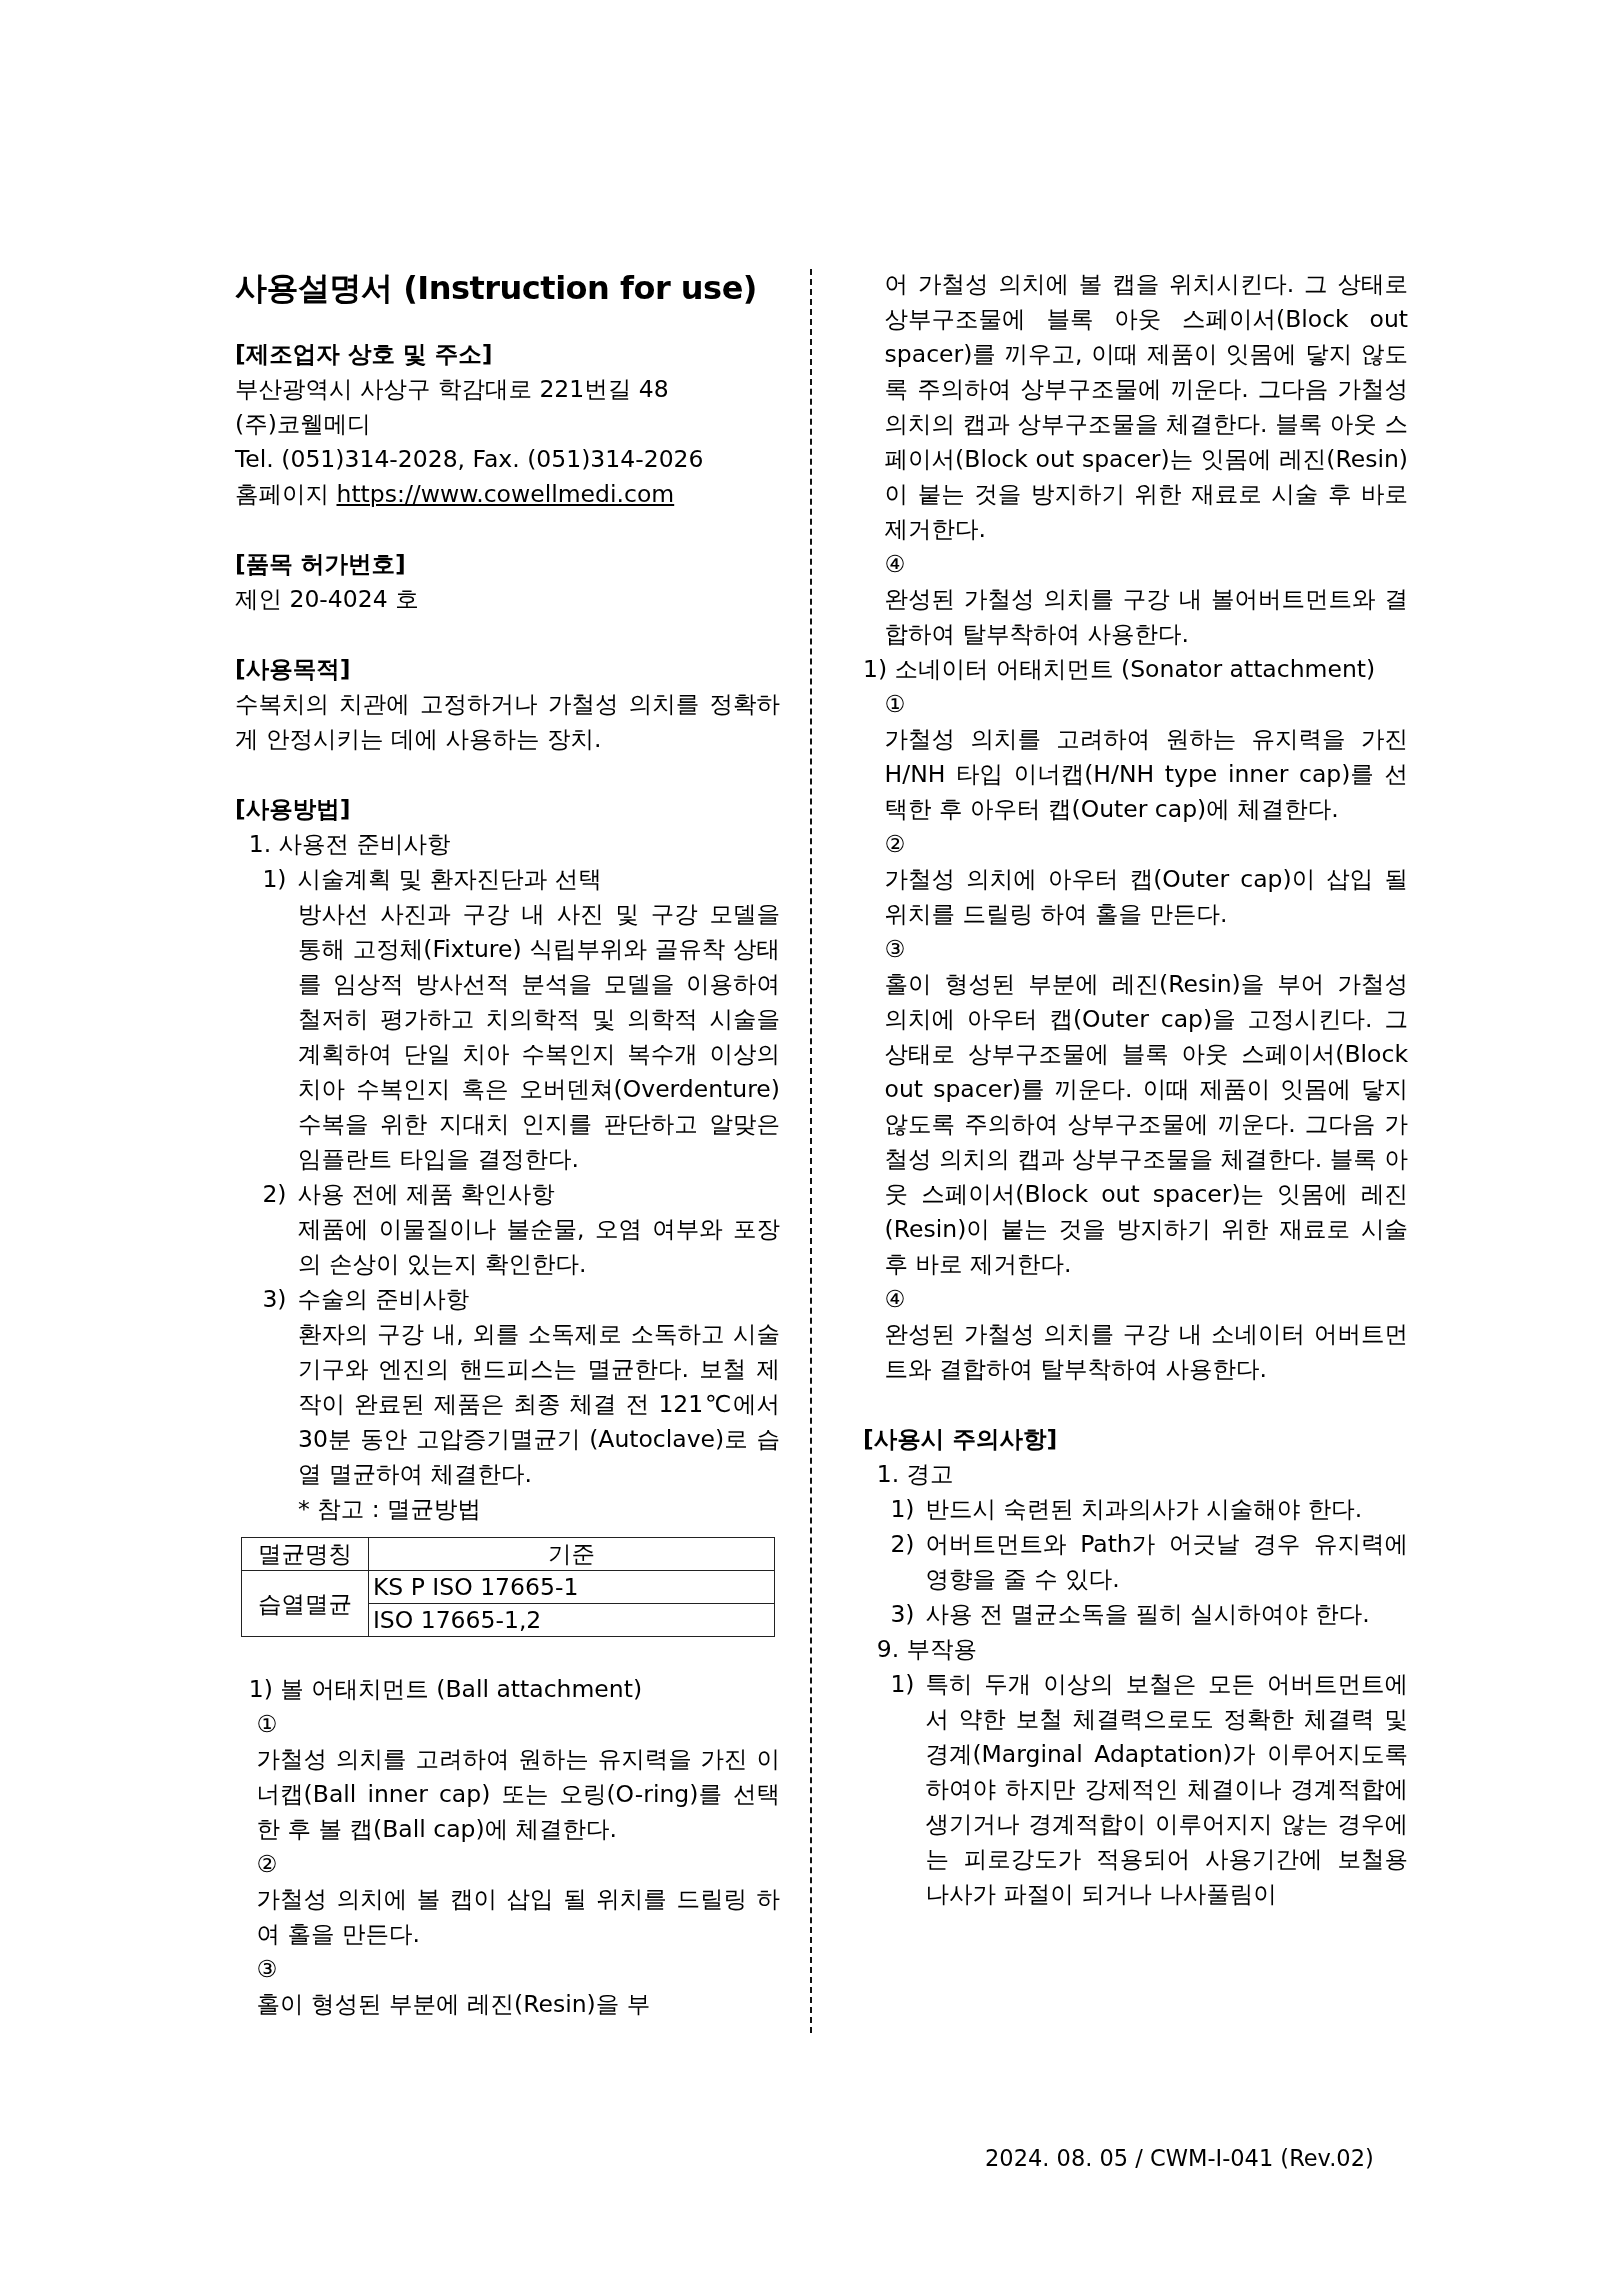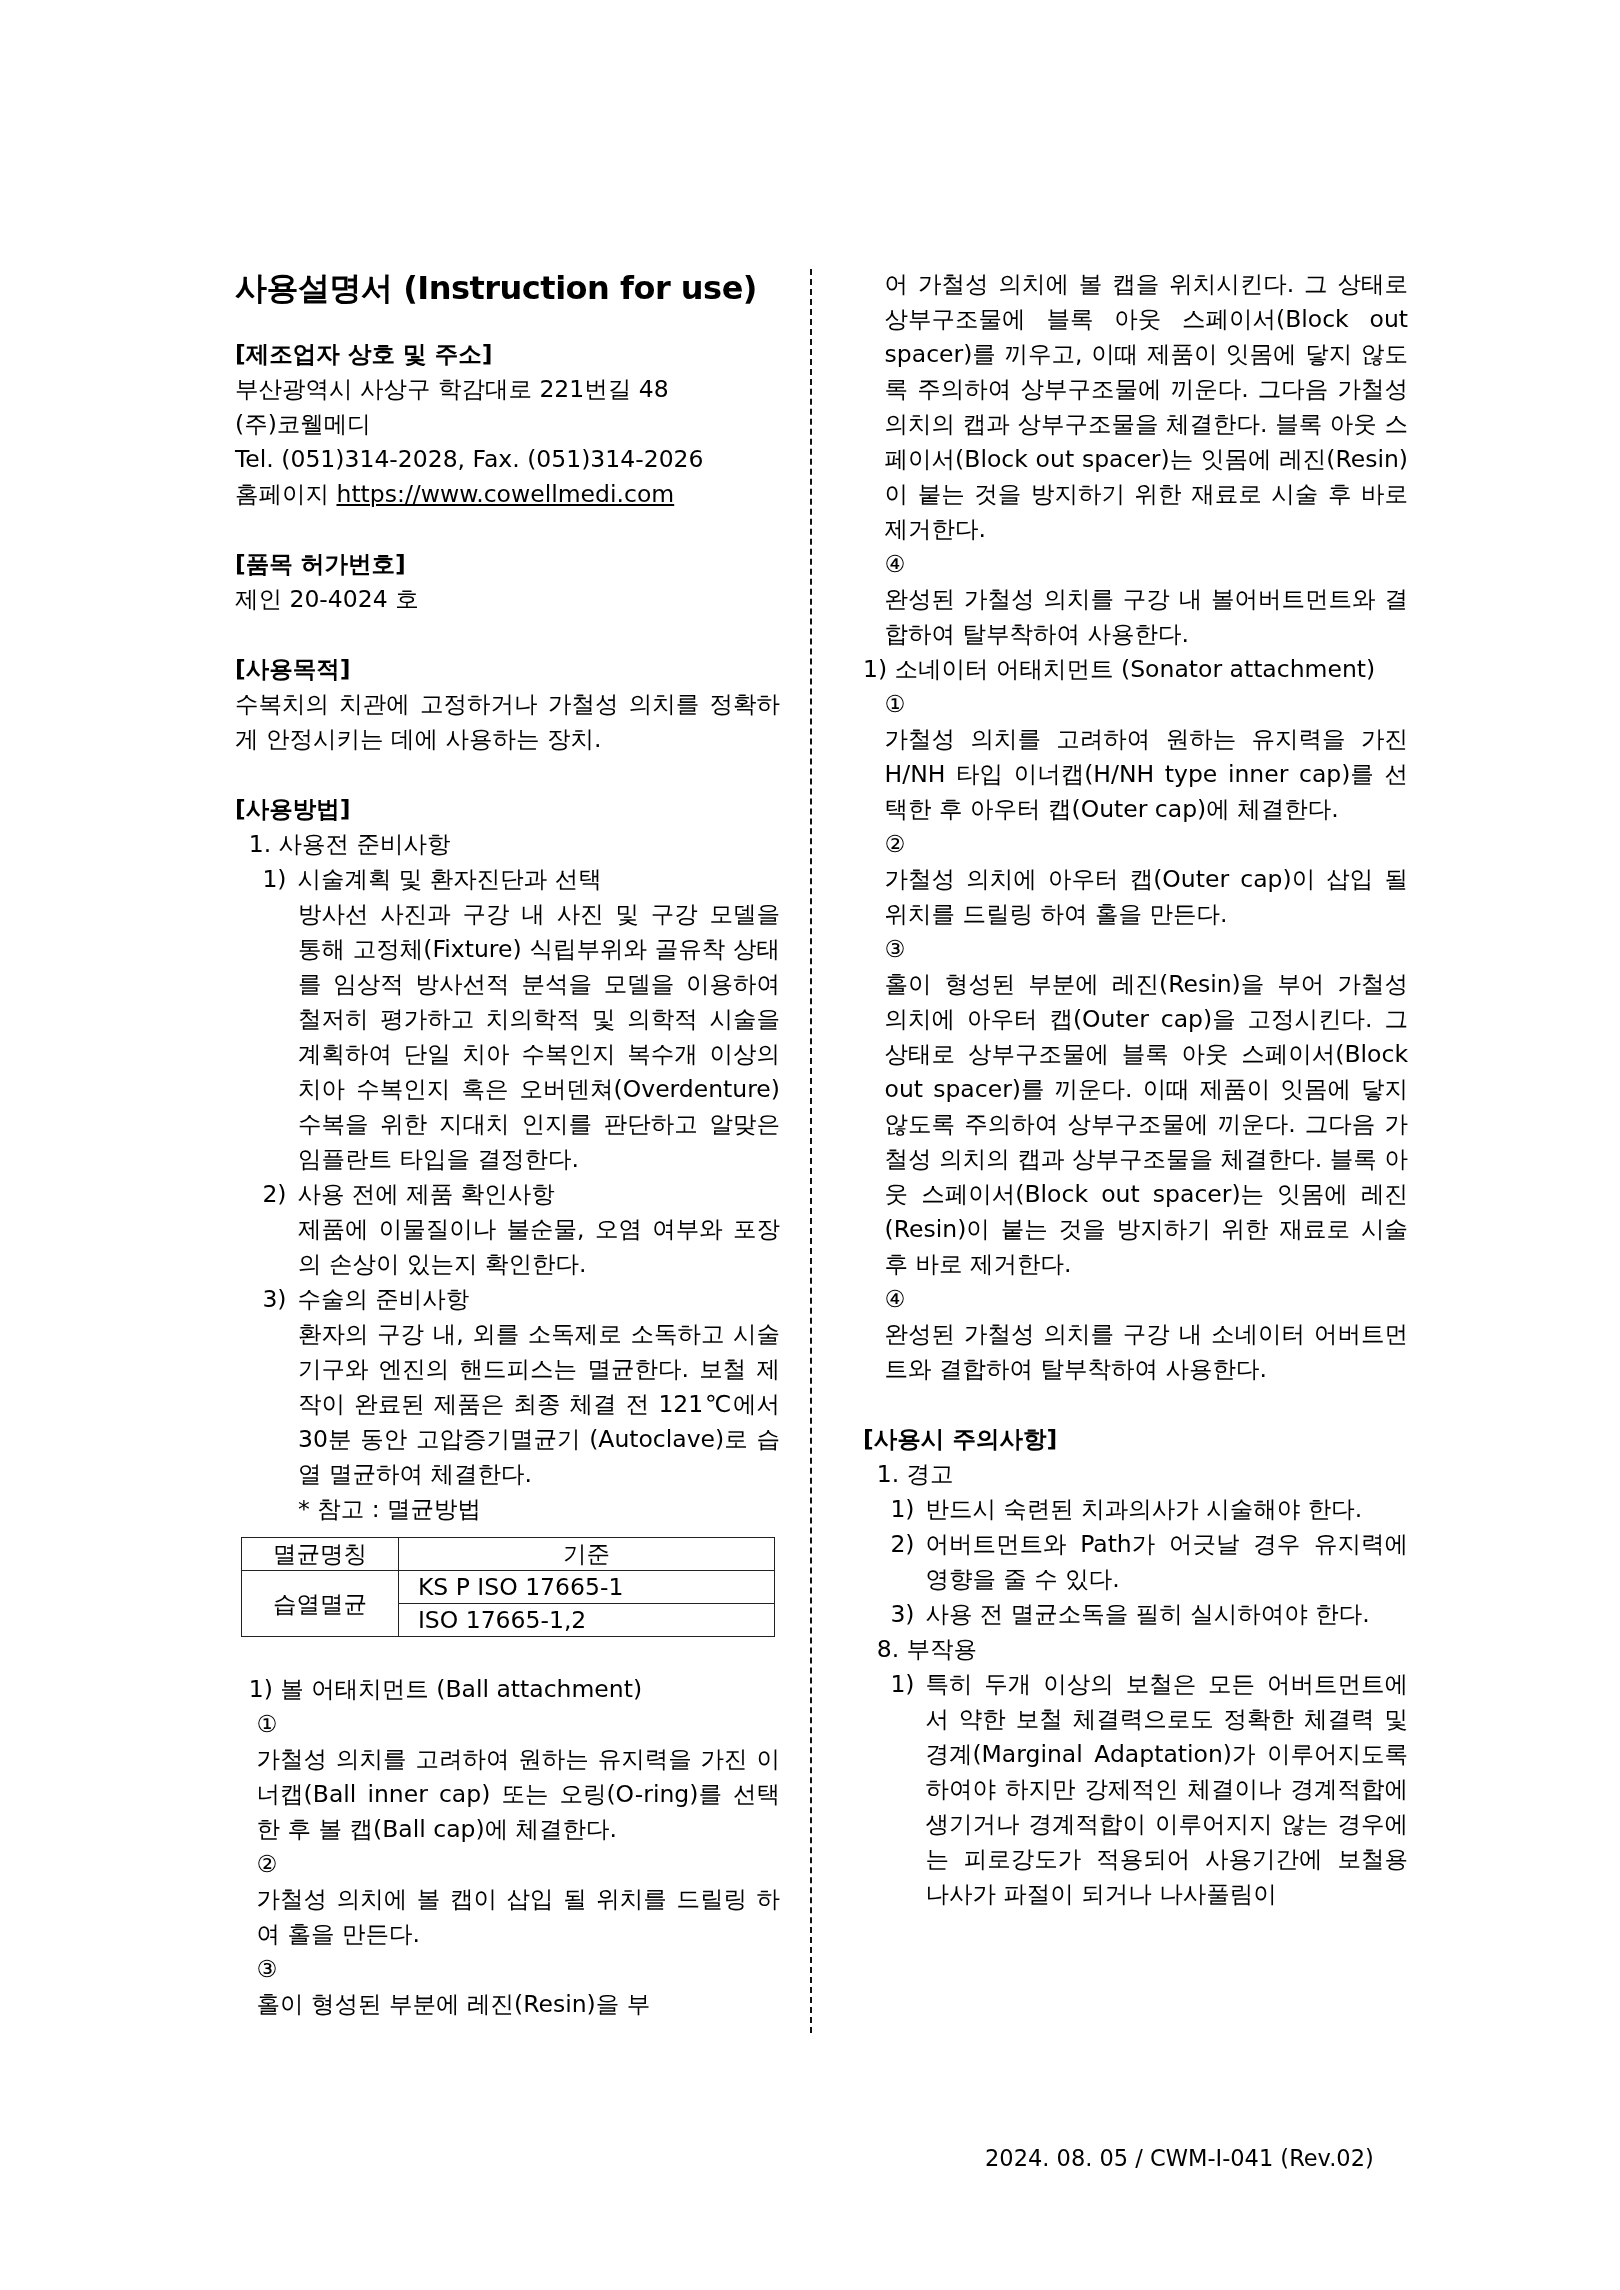--- a/index.html
+++ b/index.html
@@ -17,21 +17,21 @@
   .lvl1 { padding-left: 13.7px; }
   .lvl2 { padding-left: 27.4px; display: flex; }
   .lvl2 .num { width: 35px; flex: none; }
   .lvl2 .txt { flex: 1; text-align: justify; }
   .body-indent { padding-left: 63px; text-align: justify; }
   .circ { display: flex; padding-left: 21.6px; flex-direction: column; }
   .circ .num { width: 41px; flex: none; }
   .circ .txt { flex: 1; text-align: justify; }
   .link { text-decoration: underline; }
   table.ster { border-collapse: collapse; width: 534px; margin: 9.8px 0 0 5.9px; font-size: 23.5px; }
-  table.ster td { border: 1.5px solid #222; padding: 0 19px; height: 32px; line-height: 32px; }
+  table.ster td { border: 1.5px solid #222; padding: 0 4px; height: 32px; line-height: 32px; }
   table.ster td.c { text-align: center; }
   .footer { position: absolute; left: 985px; top: 2145px; font-size: 22.5px; }
 </style>
 </head>
 <body>
 
 <div class="divider"></div>
 
 <div class="col col-left">
   <div class="title">사용설명서 (Instruction for use)</div>
@@ -144,21 +144,21 @@
     <span class="txt">반드시 숙련된 치과의사가 시술해야 한다.</span>
   </div>
   <div class="lvl2">
     <span class="num">2)</span>
     <span class="txt">어버트먼트와 Path가 어긋날 경우 유지력에 영향을 줄 수 있다.</span>
   </div>
   <div class="lvl2">
     <span class="num">3)</span>
     <span class="txt">사용 전 멸균소독을 필히 실시하여야 한다.</span>
   </div>
-  <div class="lvl1">8. 부작용</div>
+  <div class="lvl1">9. 부작용</div>
   <div class="lvl2">
     <span class="num">1)</span>
     <span class="txt">특히 두개 이상의 보철은 모든 어버트먼트에서 약한 보철 체결력으로도 정확한 체결력 및 경계(Marginal Adaptation)가 이루어지도록 하여야 하지만 강제적인 체결이나 경계적합에 생기거나 경계적합이 이루어지지 않는 경우에는 피로강도가 적용되어 사용기간에 보철용 나사가 파절이 되거나 나사풀림이</span>
   </div>
 </div>
 
 <div class="footer">2024. 08. 05 / CWM-I-041 (Rev.02)</div>
 
 
 </body></html>

